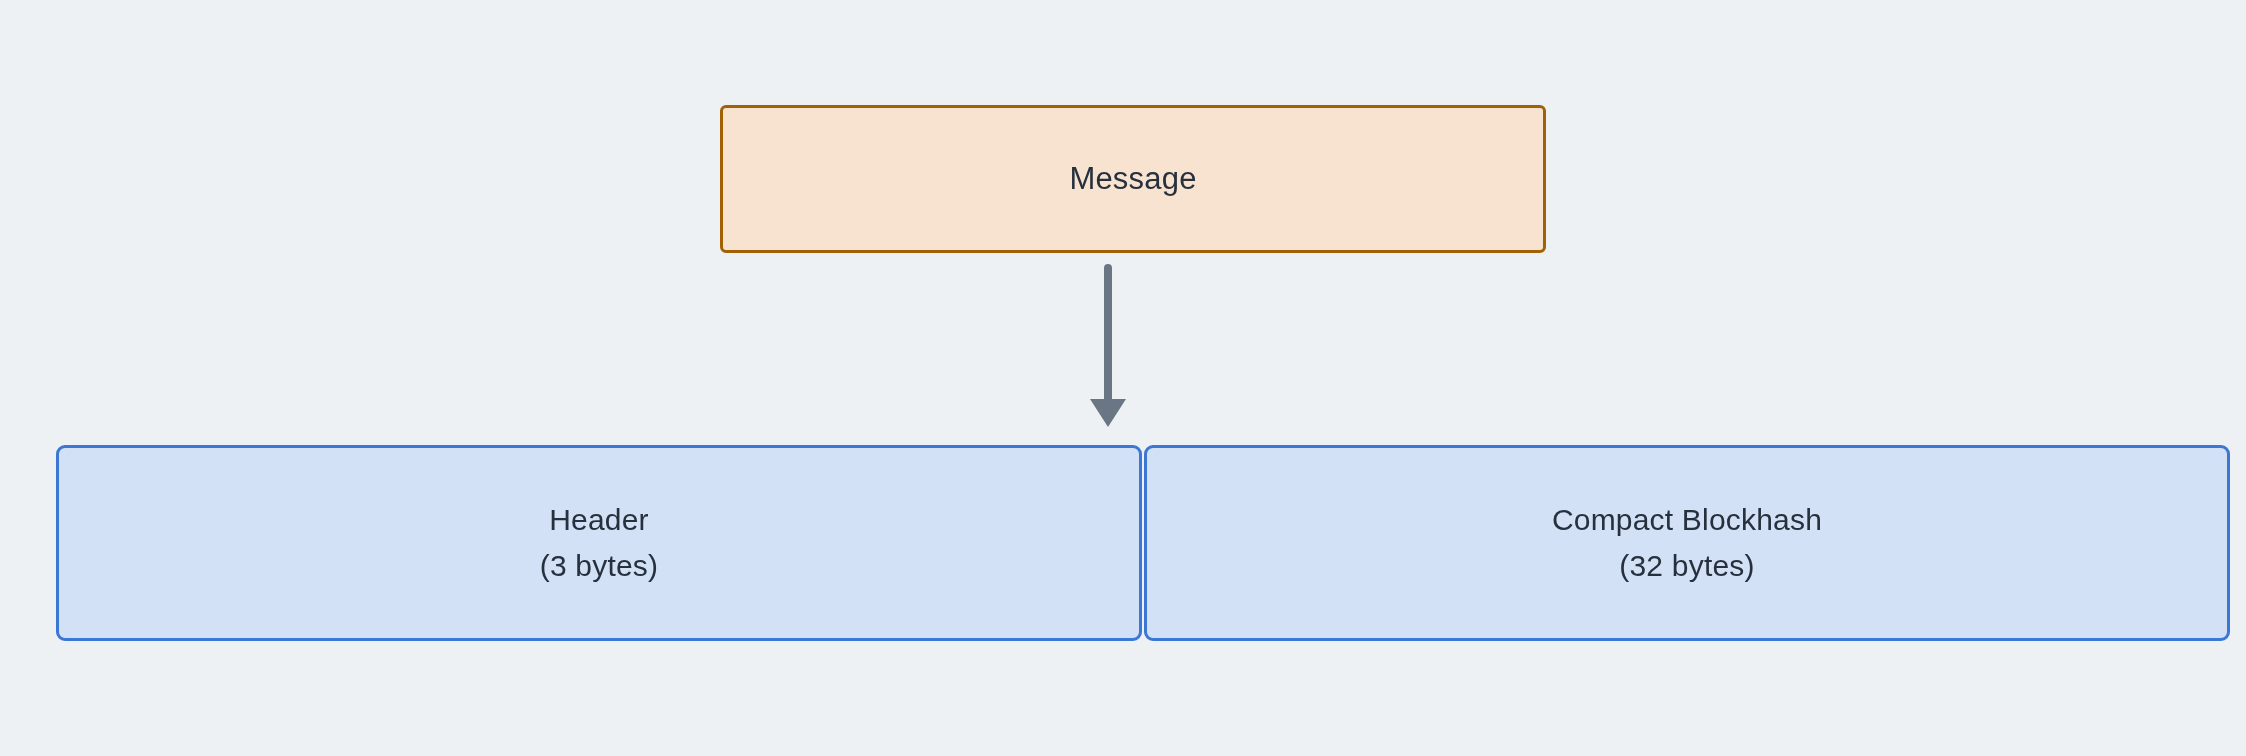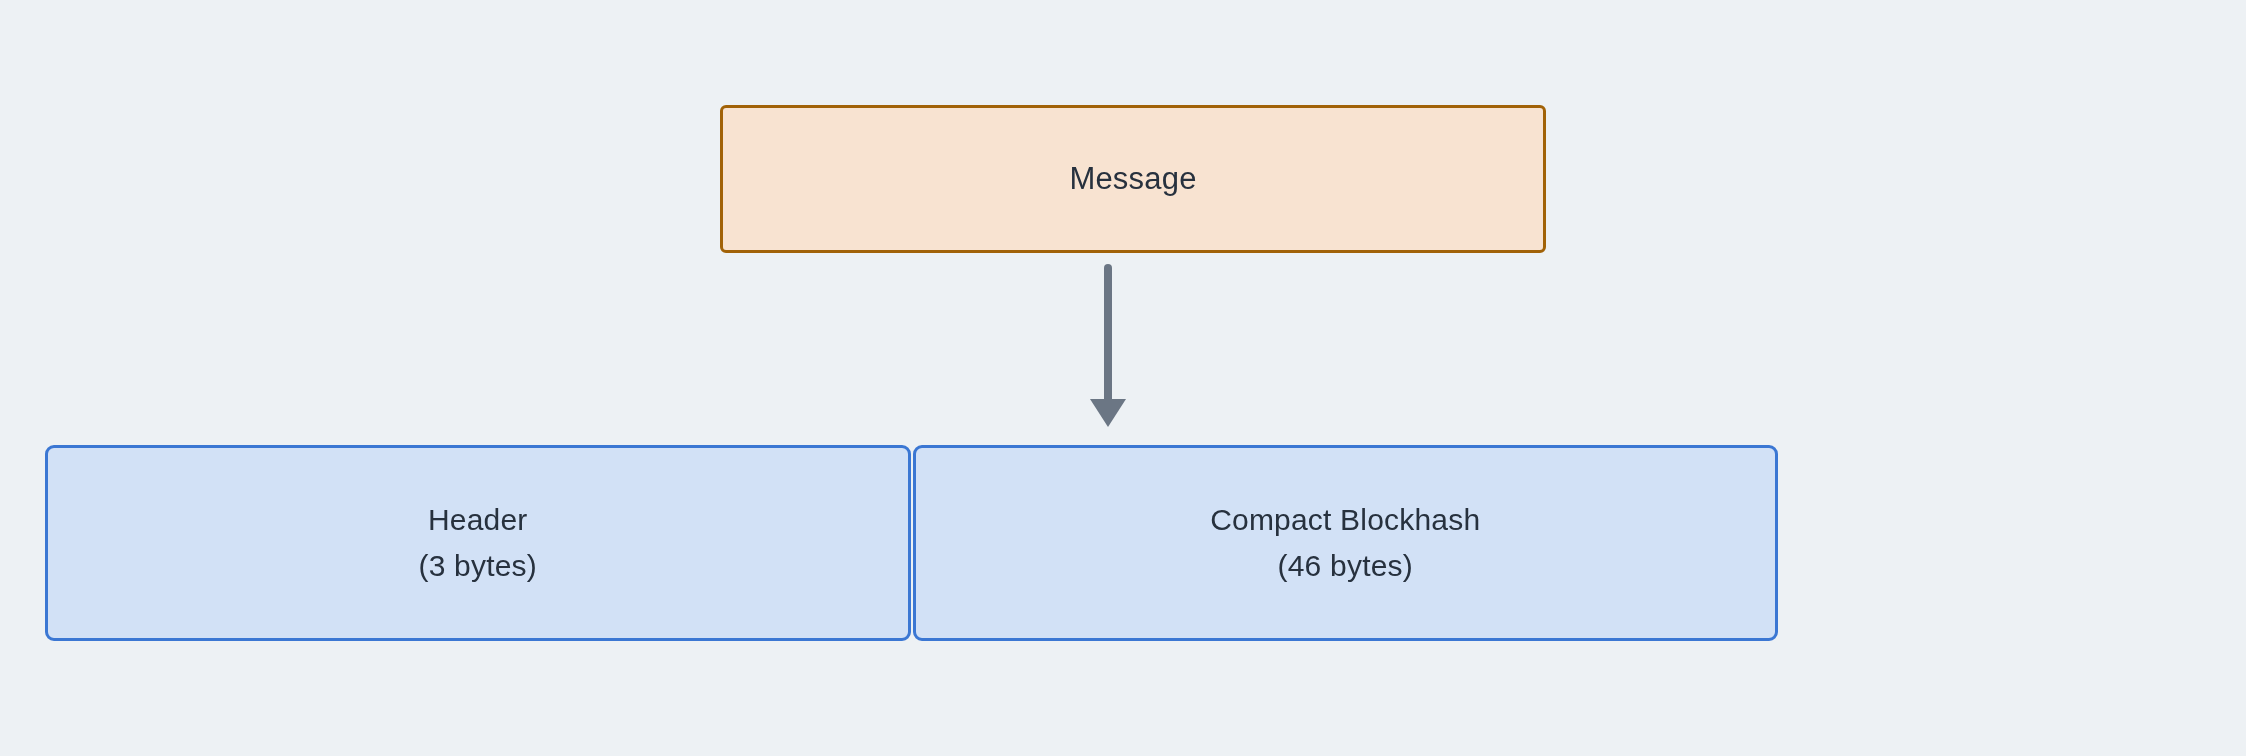--- a/index.html
+++ b/index.html
@@ -34,23 +34,23 @@
   }
 
   .arrow {
     position: absolute;
     left: 1086px;
     top: 260px;
   }
 
   .row {
     position: absolute;
-    left: 45px;
+    left: 56px;
     top: 445px;
-    width: 1733px;
+    width: 2174px;
     height: 196px;
     display: flex;
     gap: 2px;
   }
   .seg {
     flex: 1 1 0;
     box-sizing: border-box;
     background: #d2e1f6;
     border: 3px solid #3b77d3;
     border-radius: 9px;
@@ -83,18 +83,18 @@
   <div class="row">
 
     <div class="seg">
       <span>Header</span>
       <span>(3 bytes)</span>
     </div>
 
 
     <div class="seg">
       <span>Compact Blockhash</span>
-      <span>(46 bytes)</span>
+      <span>(32 bytes)</span>
     </div>
 
 
   </div>
 </div>
 
 </body></html>

